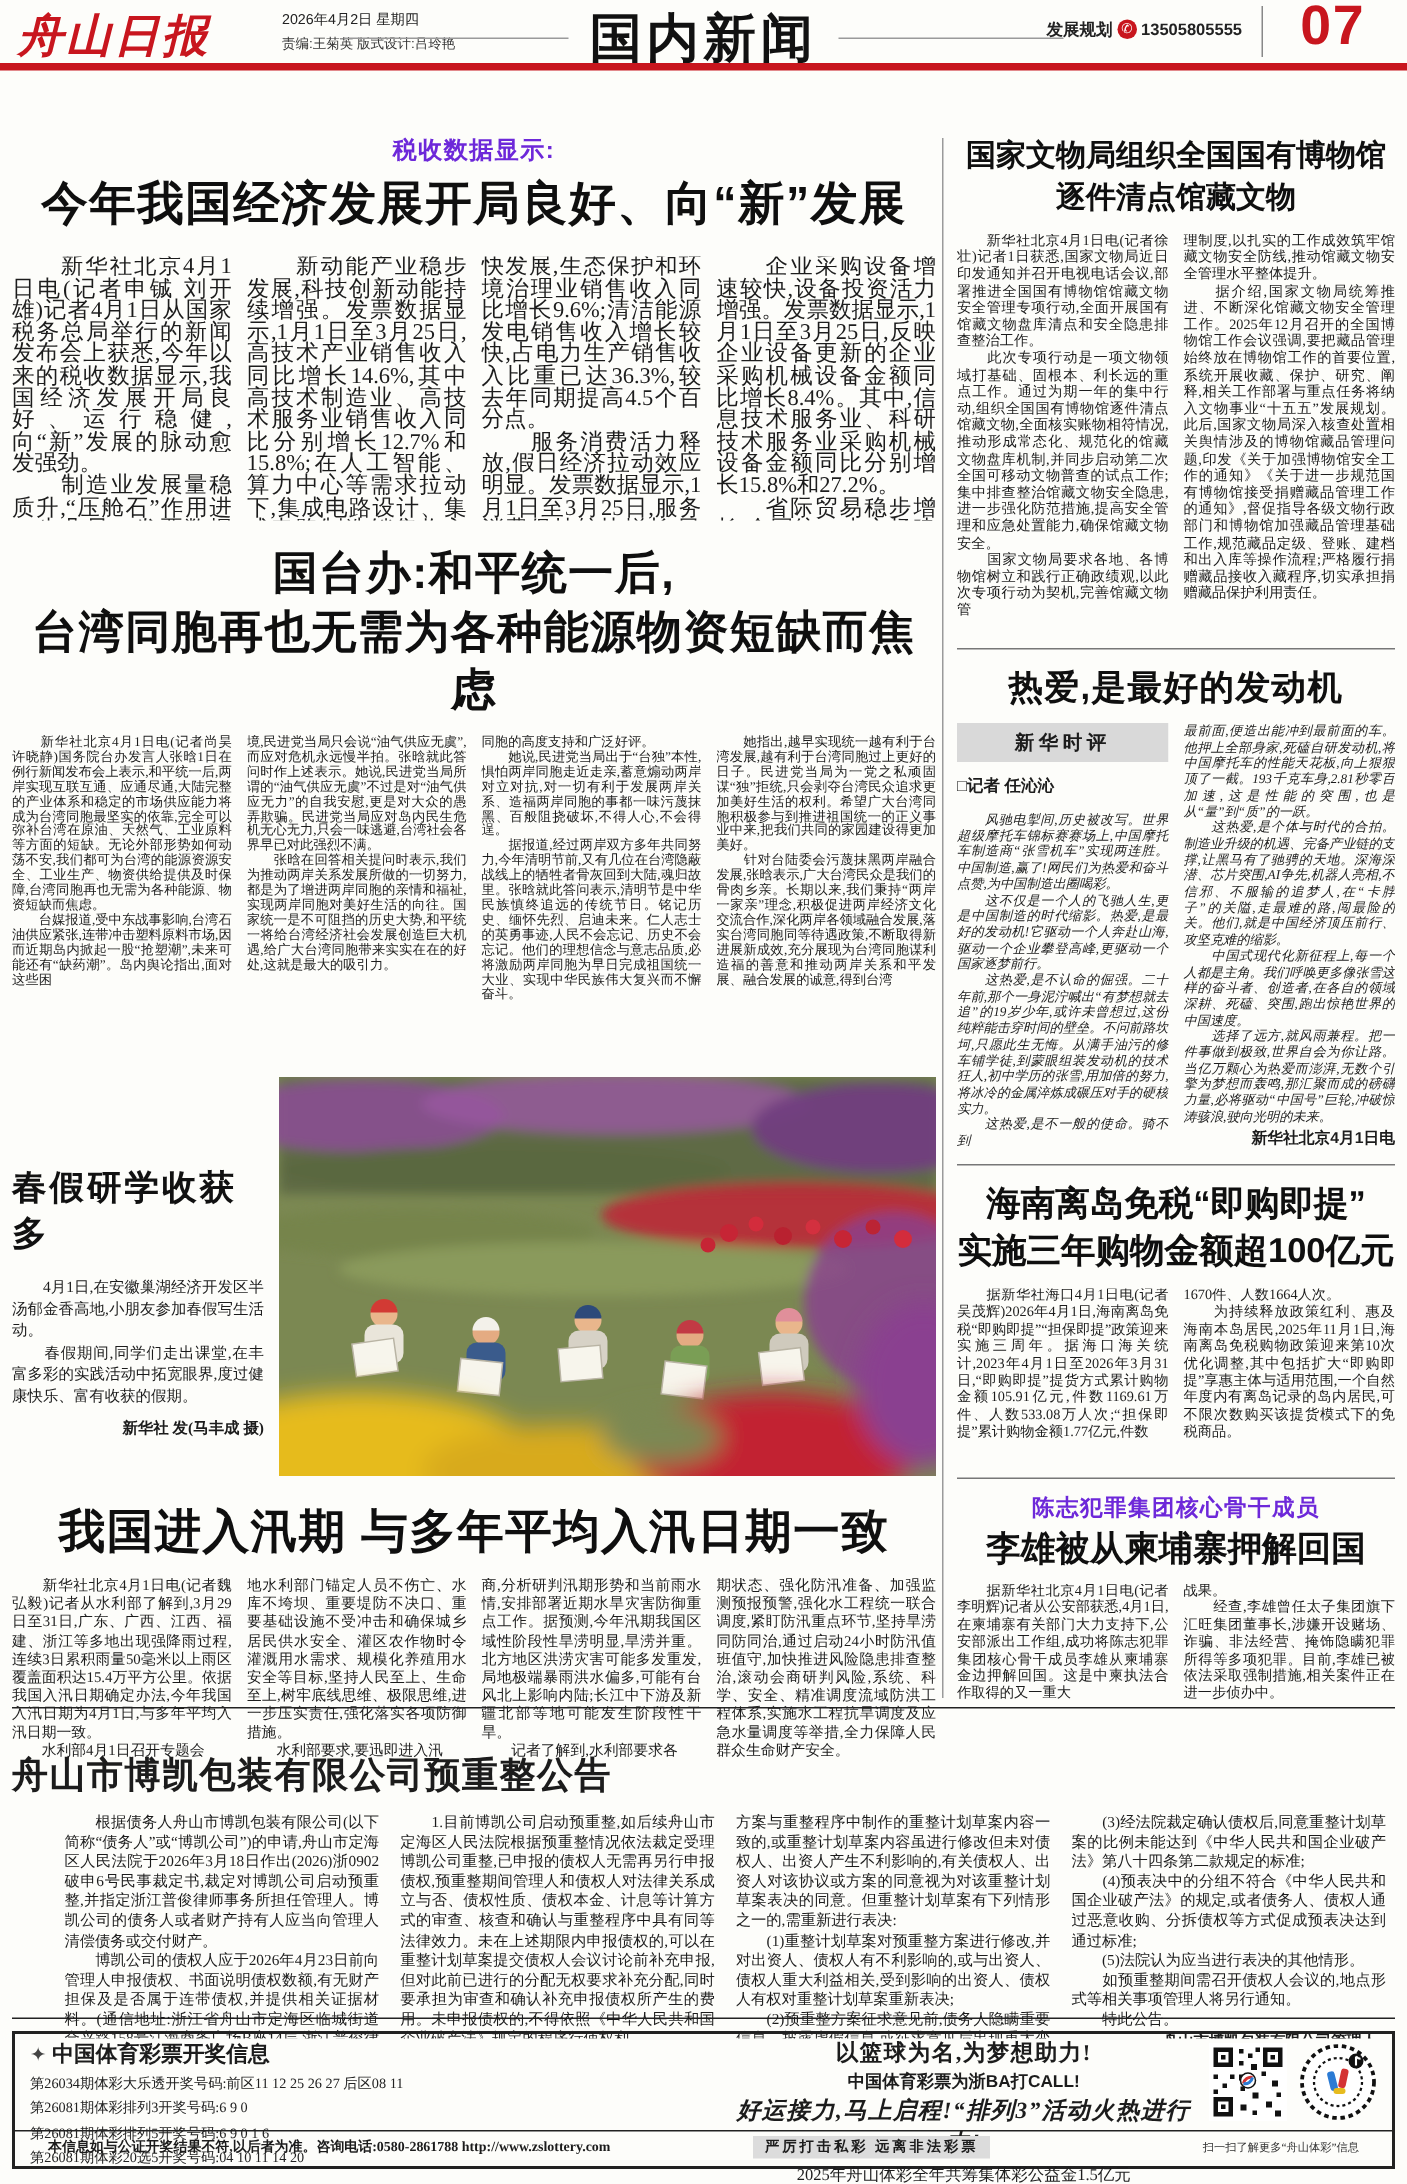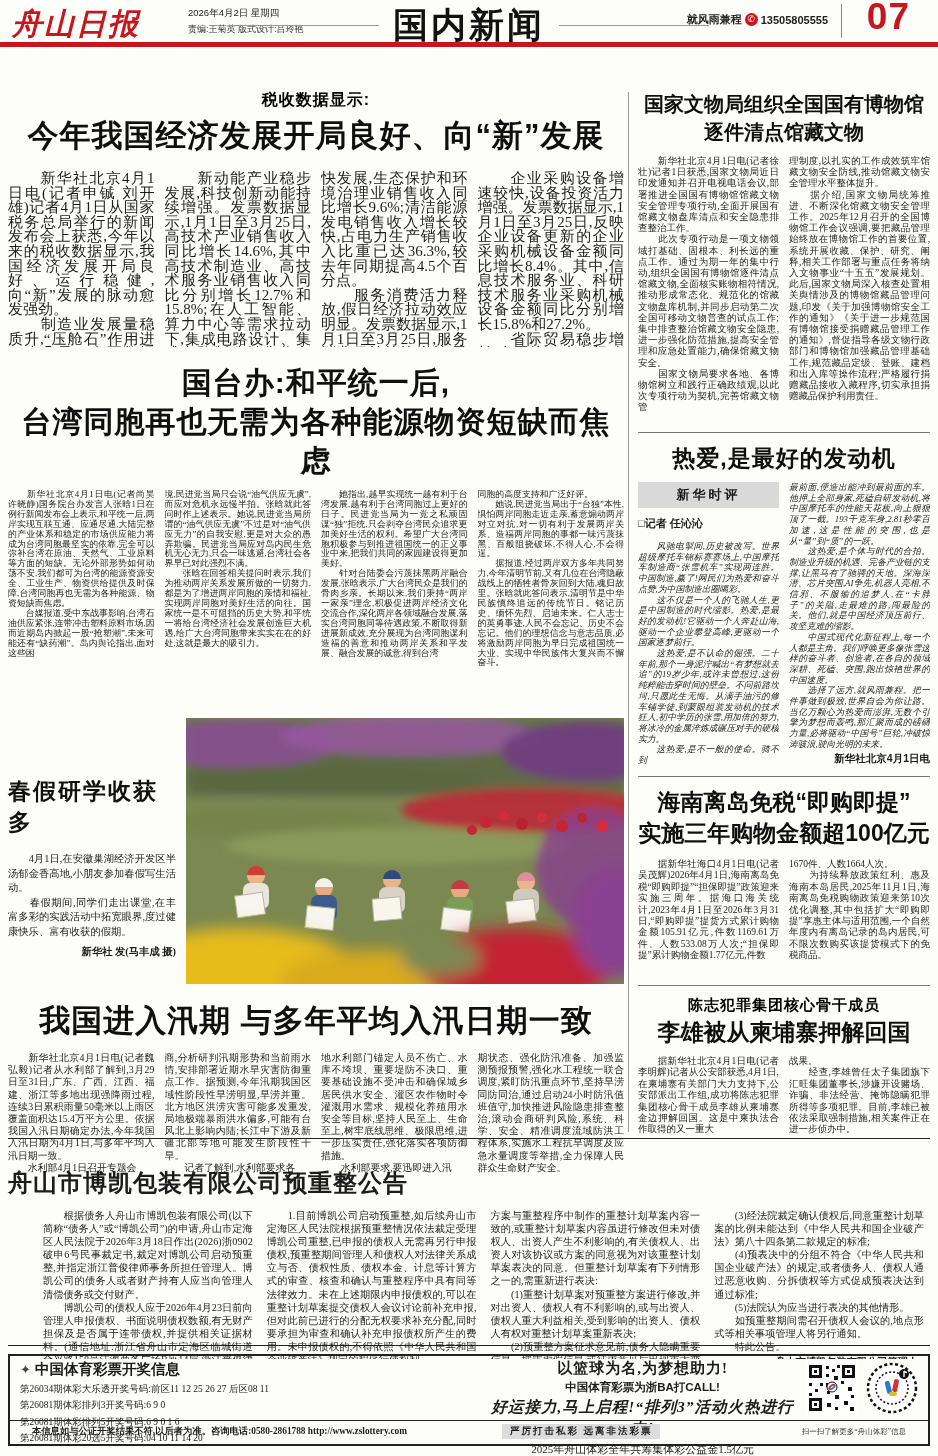--- a/index.html
+++ b/index.html
@@ -17,21 +17,21 @@
   .sec-line{width:150px;height:1px;background:#9a9a9a;}
   .section-title{font-size:35px;font-weight:bold;letter-spacing:3px;color:#111;}
   .hotline{position:absolute;right:110px;top:12px;font-size:11px;font-weight:bold;color:#222;display:flex;align-items:center;gap:3px;}
   .phone-icon{display:inline-block;width:13px;height:13px;border-radius:50%;background:#c8161e;color:#fff;
               font-size:9px;line-height:13px;text-align:center;font-weight:normal;}
   .mast-vline{position:absolute;right:96px;top:4px;width:1px;height:34px;background:#888;}
   .page-number{position:absolute;right:28px;top:-4px;font-size:37px;font-weight:bold;color:#c8161e;letter-spacing:1px;}
   .red-bar{position:absolute;left:0;top:42px;width:938px;height:5px;background:#c8161e;}
 
   
-  .kicker{font-size:16px;font-weight:bold;text-align:center;color:#000000;letter-spacing:1px;}
+  .kicker{font-size:16px;font-weight:bold;text-align:center;color:#6d28d9;letter-spacing:1px;}
   .hl{font-weight:bold;text-align:center;color:#0f0f0f;}
   .col-row{display:flex;gap:10px;text-align:justify;overflow:hidden;}
   .col{flex:1;white-space:pre-line;overflow:hidden;}
 
   
   .left-main{position:absolute;left:8px;top:60px;width:616px;}
   .kicker-a{margin-top:30px;}
   .hl-a{margin-top:4px;font-size:31px;letter-spacing:1px;}
   .body-a{margin-top:14px;height:176px;font-size:15px;line-height:14.6px;}
   .hl-b{margin-top:16px;font-size:30px;line-height:39px;letter-spacing:1px;}
@@ -106,21 +106,21 @@
   <div class="masthead">
     <div class="paper-logo">舟山日报</div>
     <div class="mast-date sans">2026年4月2日  星期四</div>
     <div class="mast-editors sans">责编:王菊英  版式设计:吕玲艳</div>
     <div class="section-wrap">
       <div class="sec-line"></div>
       <div class="section-title sans">国内新闻</div>
       <div class="sec-line"></div>
     </div>
     <div class="hotline sans">
-      <span>就风雨兼程</span>
+      <span>发展规划</span>
       <span class="phone-icon">✆</span>
       <span>13505805555</span>
     </div>
     <div class="mast-vline"></div>
     <div class="page-number sans">07</div>
   </div>
   <div class="red-bar"></div>
 
   <div class="left-main">
 
@@ -139,25 +139,25 @@
 
     <div class="hl hl-b sans">
       <div>国台办:和平统一后,</div>
       <div>台湾同胞再也无需为各种能源物资短缺而焦虑</div>
     </div>
     <div class="col-row body-b">
       <div class="col">　　新华社北京4月1日电(记者尚昊 许晓静)国务院台办发言人张晗1日在例行新闻发布会上表示,和平统一后,两岸实现互联互通、应通尽通,大陆完整的产业体系和稳定的市场供应能力将成为台湾同胞最坚实的依靠,完全可以弥补台湾在原油、天然气、工业原料等方面的短缺。无论外部形势如何动荡不安,我们都可为台湾的能源资源安全、工业生产、物资供给提供及时保障,台湾同胞再也无需为各种能源、物资短缺而焦虑。
 　　台媒报道,受中东战事影响,台湾石油供应紧张,连带冲击塑料原料市场,因而近期岛内掀起一股“抢塑潮”,未来可能还有“缺药潮”。岛内舆论指出,面对这些困</div>
       <div class="col">境,民进党当局只会说“油气供应无虞”,而应对危机永远慢半拍。张晗就此答问时作上述表示。她说,民进党当局所谓的“油气供应无虞”不过是对“油气供应无力”的自我安慰,更是对大众的愚弄欺骗。民进党当局应对岛内民生危机无心无力,只会一味逃避,台湾社会各界早已对此强烈不满。
 　　张晗在回答相关提问时表示,我们为推动两岸关系发展所做的一切努力,都是为了增进两岸同胞的亲情和福祉,实现两岸同胞对美好生活的向往。国家统一是不可阻挡的历史大势,和平统一将给台湾经济社会发展创造巨大机遇,给广大台湾同胞带来实实在在的好处,这就是最大的吸引力。</div>
-      <div class="col">　　她指出,越早实现统一越有利于台湾发展,越有利于台湾同胞过上更好的日子。民进党当局为一党之私顽固谋“独”拒统,只会剥夺台湾民众追求更加美好生活的权利。希望广大台湾同胞积极参与到推进祖国统一的正义事业中来,把我们共同的家园建设得更加美好。
-　　针对台陆委会污蔑抹黑两岸融合发展,张晗表示,广大台湾民众是我们的骨肉乡亲。长期以来,我们秉持“两岸一家亲”理念,积极促进两岸经济文化交流合作,深化两岸各领域融合发展,落实台湾同胞同等待遇政策,不断取得新进展新成效,充分展现为台湾同胞谋利造福的善意和推动两岸关系和平发展、融合发展的诚意,得到台湾</div>
       <div class="col">同胞的高度支持和广泛好评。
 　　她说,民进党当局出于“台独”本性,惧怕两岸同胞走近走亲,蓄意煽动两岸对立对抗,对一切有利于发展两岸关系、造福两岸同胞的事都一味污蔑抹黑、百般阻挠破坏,不得人心,不会得逞。
 　　据报道,经过两岸双方多年共同努力,今年清明节前,又有几位在台湾隐蔽战线上的牺牲者骨灰回到大陆,魂归故里。张晗就此答问表示,清明节是中华民族慎终追远的传统节日。铭记历史、缅怀先烈、启迪未来。仁人志士的英勇事迹,人民不会忘记、历史不会忘记。他们的理想信念与意志品质,必将激励两岸同胞为早日完成祖国统一大业、实现中华民族伟大复兴而不懈奋斗。</div>
+      <div class="col">　　她指出,越早实现统一越有利于台湾发展,越有利于台湾同胞过上更好的日子。民进党当局为一党之私顽固谋“独”拒统,只会剥夺台湾民众追求更加美好生活的权利。希望广大台湾同胞积极参与到推进祖国统一的正义事业中来,把我们共同的家园建设得更加美好。
+　　针对台陆委会污蔑抹黑两岸融合发展,张晗表示,广大台湾民众是我们的骨肉乡亲。长期以来,我们秉持“两岸一家亲”理念,积极促进两岸经济文化交流合作,深化两岸各领域融合发展,落实台湾同胞同等待遇政策,不断取得新进展新成效,充分展现为台湾同胞谋利造福的善意和推动两岸关系和平发展、融合发展的诚意,得到台湾</div>
     </div>
 
     <div class="photo-row">
       <div class="photo-caption">
         <div class="photo-title sans">春假研学收获多</div>
         <div class="photo-text">　　4月1日,在安徽巢湖经济开发区半汤郁金香高地,小朋友参加春假写生活动。
 　　春假期间,同学们走出课堂,在丰富多彩的实践活动中拓宽眼界,度过健康快乐、富有收获的假期。</div>
         <div class="photo-byline">新华社 发(马丰成 摄)</div>
       </div>
       <div class="photo-frame">
@@ -233,24 +233,24 @@
             <ellipse cx="255" cy="240" rx="40" ry="18" fill="#7b8852"></ellipse>
           </g>
         </svg>
       </div>
     </div>
 
     <div class="hl hl-c sans">我国进入汛期  与多年平均入汛日期一致</div>
     <div class="col-row body-c">
       <div class="col">　　新华社北京4月1日电(记者魏弘毅)记者从水利部了解到,3月29日至31日,广东、广西、江西、福建、浙江等多地出现强降雨过程,连续3日累积雨量50毫米以上雨区覆盖面积达15.4万平方公里。依据我国入汛日期确定办法,今年我国入汛日期为4月1日,与多年平均入汛日期一致。
 　　水利部4月1日召开专题会</div>
+      <div class="col">地水利部门锚定人员不伤亡、水库不垮坝、重要堤防不决口、重要基础设施不受冲击和确保城乡居民供水安全、灌区农作物时令灌溉用水需求、规模化养殖用水安全等目标,坚持人民至上、生命至上,树牢底线思维、极限思维,进一步压实责任,强化落实各项防御措施。
+　　水利部要求,要迅即进入汛</div>
       <div class="col">商,分析研判汛期形势和当前雨水情,安排部署近期水旱灾害防御重点工作。据预测,今年汛期我国区域性阶段性旱涝明显,旱涝并重。北方地区洪涝灾害可能多发重发,局地极端暴雨洪水偏多,可能有台风北上影响内陆;长江中下游及新疆北部等地可能发生阶段性干旱。
 　　记者了解到,水利部要求各</div>
-      <div class="col">地水利部门锚定人员不伤亡、水库不垮坝、重要堤防不决口、重要基础设施不受冲击和确保城乡居民供水安全、灌区农作物时令灌溉用水需求、规模化养殖用水安全等目标,坚持人民至上、生命至上,树牢底线思维、极限思维,进一步压实责任,强化落实各项防御措施。
-　　水利部要求,要迅即进入汛</div>
       <div class="col">期状态、强化防汛准备、加强监测预报预警,强化水工程统一联合调度,紧盯防汛重点环节,坚持旱涝同防同治,通过启动24小时防汛值班值守,加快推进风险隐患排查整治,滚动会商研判风险,系统、科学、安全、精准调度流域防洪工程体系,实施水工程抗旱调度及应急水量调度等举措,全力保障人民群众生命财产安全。</div>
     </div>
   </div>
 
   <div class="v-rule"></div>
 
   <div class="right-col">
 
     <div class="hl hl-r1 sans">
       <div>国家文物局组织全国国有博物馆</div>

